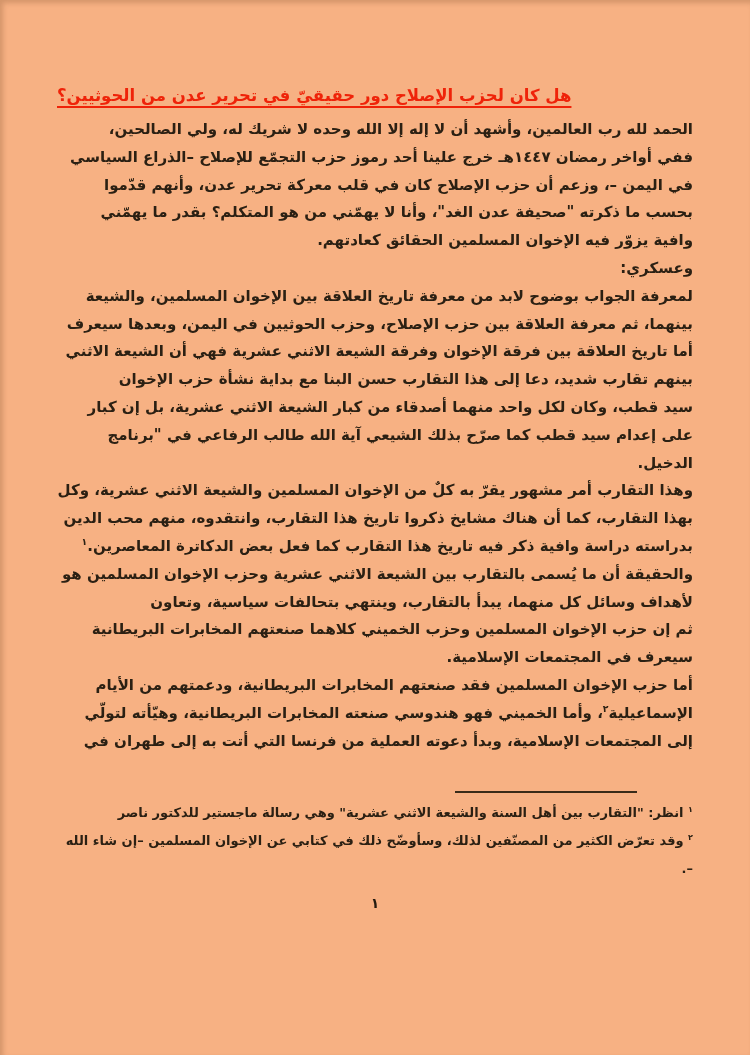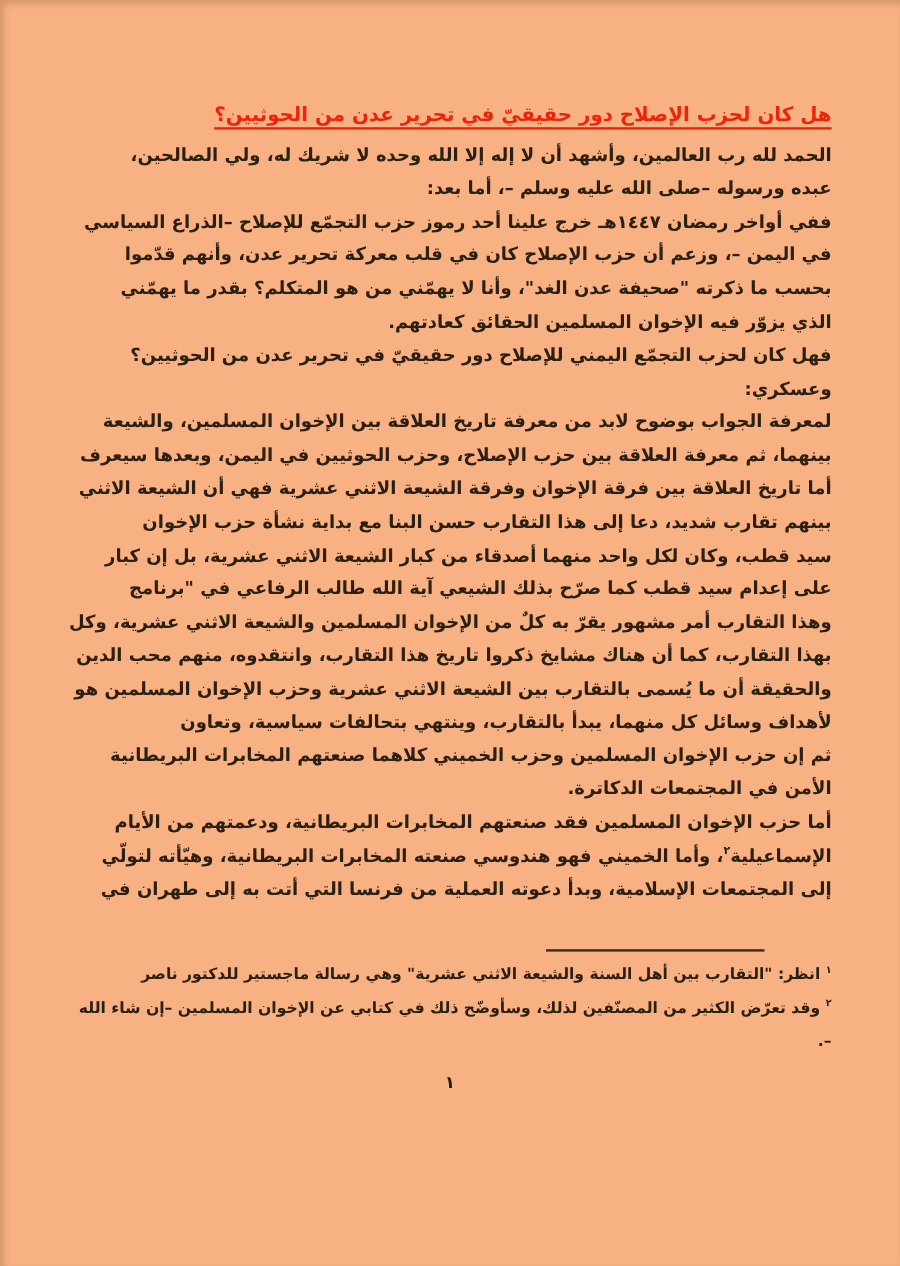--- a/index.html
+++ b/index.html
@@ -13,21 +13,21 @@
     box-shadow: inset 3px 3px 5px rgba(92, 52, 18, 0.22);
     font-family: "DejaVu Sans", sans-serif;
     font-weight: 700;
     color: #2b2013;
     box-sizing: border-box;
     padding: 84px 57px 0 57px;
     overflow: hidden;
   }
   .title {
     margin: 0 0 8px 0;
-    text-align: right;
+    text-align: left;
     font-size: 16.5px;
     line-height: 24px;
     color: #ef2309;
     text-decoration: underline;
     text-decoration-thickness: 2px;
     text-underline-offset: 5px;
     font-weight: 700;
   }
   .doc-body { width: 636px; }
   .line {
@@ -64,39 +64,39 @@
   }
 </style>
 </head>
 <body>
 
 <div class="page">
   <h1 class="title">هل كان لحزب الإصلاح دور حقيقيّ في تحرير عدن من الحوثيين؟</h1>
 
   <div class="doc-body">
       <div class="line fill">الحمد لله رب العالمين، وأشهد أن لا إله إلا الله وحده لا شريك له، ولي الصالحين، وأشهد أن نبينا محمدًا</div>
-      <div class="line">عبده ورسوله –صلى الله عليه وسلم –، أما بعد:</div>
       <div class="line fill">ففي أواخر رمضان ١٤٤٧هـ خرج علينا أحد رموز حزب التجمّع للإصلاح –الذراع السياسي للإخوان المسلمين</div>
       <div class="line fill">في اليمن –، وزعم أن حزب الإصلاح كان في قلب معركة تحرير عدن، وأنهم قدّموا دماءهم دفاعًا عن الدولة</div>
       <div class="line fill">بحسب ما ذكرته "صحيفة عدن الغد"، وأنا لا يهمّني من هو المتكلم؟ بقدر ما يهمّني الجواب عن مثل هذا الكلام</div>
-      <div class="line">الذي يزوّر فيه الإخوان المسلمين الحقائق كعادتهم.</div>
-      <div class="line">فهل كان لحزب التجمّع اليمني للإصلاح دور حقيقيّ في تحرير عدن من الحوثيين؟</div>
+      <div class="line">وافية يزوّر فيه الإخوان المسلمين الحقائق كعادتهم.</div>
       <div class="line">وعسكري:</div>
       <div class="line fill">لمعرفة الجواب بوضوح لابد من معرفة تاريخ العلاقة بين الإخوان المسلمين، والشيعة الاثني عشرية، ووجه التشابه</div>
       <div class="line fill">بينهما، ثم معرفة العلاقة بين حزب الإصلاح، وحزب الحوثيين في اليمن، وبعدها سيعرف القارئ: هل حزب</div>
       <div class="line fill">أما تاريخ العلاقة بين فرقة الإخوان وفرقة الشيعة الاثني عشرية فهي أن الشيعة الاثني عشرية والإخوان المسلمين</div>
       <div class="line fill">بينهم تقارب شديد، دعا إلى هذا التقارب حسن البنا مع بداية نشأة حزب الإخوان المسلمين، ثم استمرّ في عهد</div>
       <div class="line fill">سيد قطب، وكان لكل واحد منهما أصدقاء من كبار الشيعة الاثني عشرية، بل إن كبار الشيعة حزنوا حزنًا شديدًا</div>
       <div class="line fill">على إعدام سيد قطب كما صرّح بذلك الشيعي آية الله طالب الرفاعي في "برنامج إضاءات" مع الإعلامي تركي</div>
+      <div class="line">الدخيل.</div>
       <div class="line fill">وهذا التقارب أمر مشهور يقرّ به كلٌ من الإخوان المسلمين والشيعة الاثني عشرية، وكل واحد من الفرقتين يعتزّ</div>
       <div class="line fill">بهذا التقارب، كما أن هناك مشايخ ذكروا تاريخ هذا التقارب، وانتقدوه، منهم محب الدين الخطيب، وبعضهم قام</div>
+      <div class="line">بدراسته دراسة وافية ذكر فيه تاريخ هذا التقارب كما فعل بعض الدكاترة المعاصرين.<sup>١</sup></div>
       <div class="line fill">والحقيقة أن ما يُسمى بالتقارب بين الشيعة الاثني عشرية وحزب الإخوان المسلمين هو في الحقيقة توحيد حقيقيّ</div>
       <div class="line">لأهداف وسائل كل منهما، يبدأ بالتقارب، وينتهي بتحالفات سياسية، وتعاون استخباراتي، وعسكري.</div>
       <div class="line fill">ثم إن حزب الإخوان المسلمين وحزب الخميني كلاهما صنعتهم المخابرات البريطانية لمقصد واحد وهو زعزعة</div>
-      <div class="line">الأمن في المجتمعات الدكاترة.</div>
+      <div class="line">سيعرف في المجتمعات الإسلامية.</div>
       <div class="line fill">أما حزب الإخوان المسلمين فقد صنعتهم المخابرات البريطانية، ودعمتهم من الأيام الأولى لحسن البنا في</div>
       <div class="line fill">الإسماعيلية<sup>٢</sup>، وأما الخميني فهو هندوسي صنعته المخابرات البريطانية، وهيّأته لتولّي الحكم، ثم لتصدير الثورة</div>
       <div class="line">إلى المجتمعات الإسلامية، وبدأ دعوته العملية من فرنسا التي أتت به إلى طهران في طائرة خاصة.</div>
     </div>
 
   <div class="footnotes">
     <div class="fn-sep"></div>
     <div class="fn-body">
         <div class="fn-line"><sup>١</sup> انظر: "التقارب بين أهل السنة والشيعة الاثني عشرية" وهي رسالة ماجستير للدكتور ناصر القفاري.</div>
         <div class="fn-line fill"><sup>٢</sup> وقد تعرّض الكثير من المصنّفين لذلك، وسأوضّح ذلك في كتابي عن الإخوان المسلمين –إن شاء الله تعالى</div>

